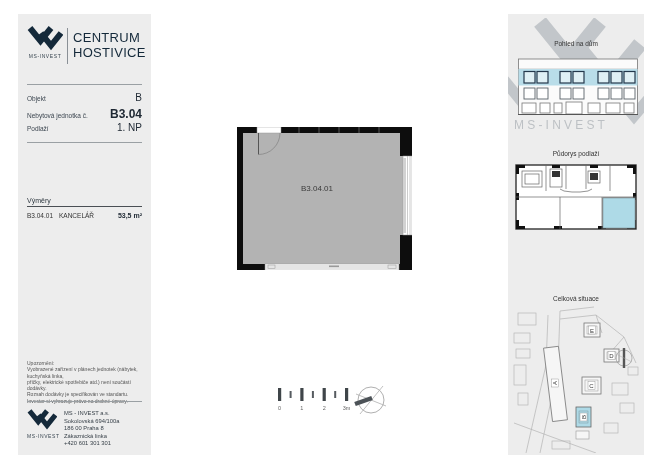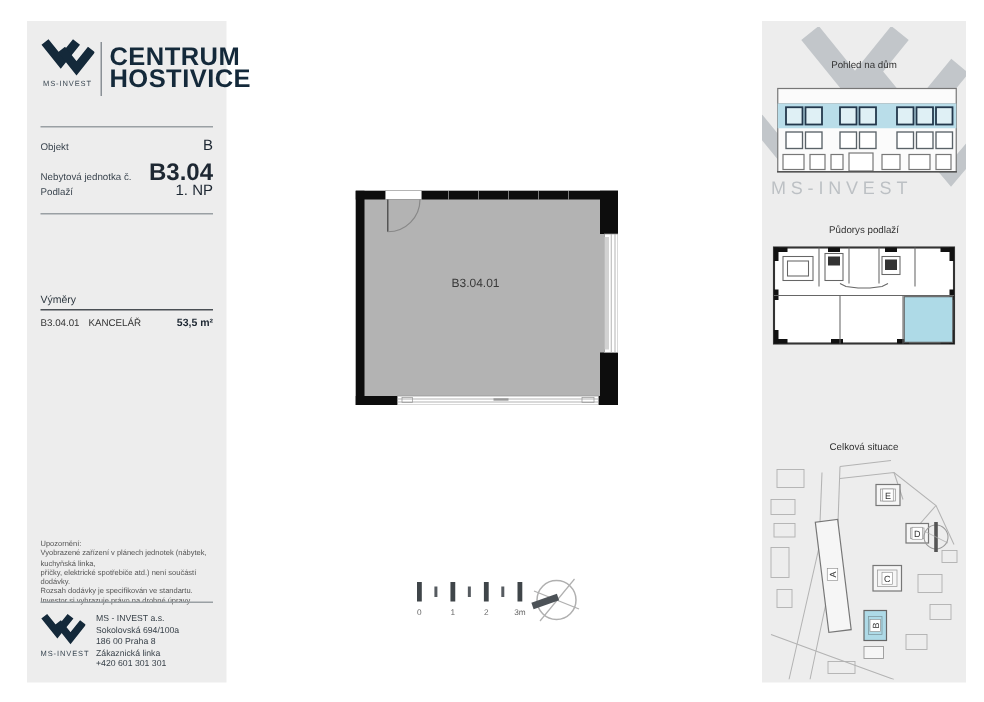--- a/index.html
+++ b/index.html
@@ -9,27 +9,27 @@
   .panel{position:absolute;top:14px;height:441px;background:#ededed}
   .left-panel{left:18px;width:133px}
   .right-panel{left:508px;width:136px}
   .hline{position:absolute;left:9px;right:9px;height:1px;background:#9aa0a4}
 
   
   .brand{position:absolute;left:9px;top:12px;display:flex;align-items:flex-start}
   .brand-logo{width:36px;text-align:center}
   .logo-caption{font-size:5px;letter-spacing:.6px;color:#3a4752;margin-top:1px;white-space:nowrap}
   .brand-sep{width:1px;height:36px;background:#8a9096;margin:2px 5px 0 4px}
-  .brand-title{font-size:17px;font-weight:bold;color:#14293a;line-height:15px;letter-spacing:.3px;padding-top:4px}
+  .brand-title{font-size:13px;font-weight:normal;color:#14293a;line-height:15px;letter-spacing:.3px;padding-top:4px}
   .d1{top:70px}.d2{top:128px}.d3{top:387px}
   .info-rows{position:absolute;left:9px;right:9px;top:78px}
   .info-row{display:flex;justify-content:space-between;align-items:baseline;height:15px}
   .info-label{font-size:6.5px;color:#3c4650}
   .info-value{font-size:10px;color:#1d2732}
-  .info-value.bold{font-weight:bold;font-size:16px}
+  .info-value.bold{font-weight:bold;font-size:12px}
   .areas{position:absolute;left:9px;right:9px;top:183px}
   .areas-title{font-size:7px;color:#2e3840;padding-bottom:2px;border-bottom:1.5px solid #4a4f54}
   .area-row{display:flex;align-items:baseline;margin-top:5px;font-size:6.5px;color:#333}
   .area-code{width:32px}
   .area-name{flex:1}
   .area-val{font-weight:bold;font-size:7px;color:#1d2732}
   .disclaimer{position:absolute;left:9px;right:9px;top:346px;font-size:5px;line-height:6.3px;color:#555}
   .footer{position:absolute;left:9px;top:394px;display:flex;gap:7px;align-items:flex-start}
   .footer-logo{width:30px;text-align:center}
   .footer-text{font-size:5.8px;line-height:7.6px;color:#39424a;padding-top:2px}

